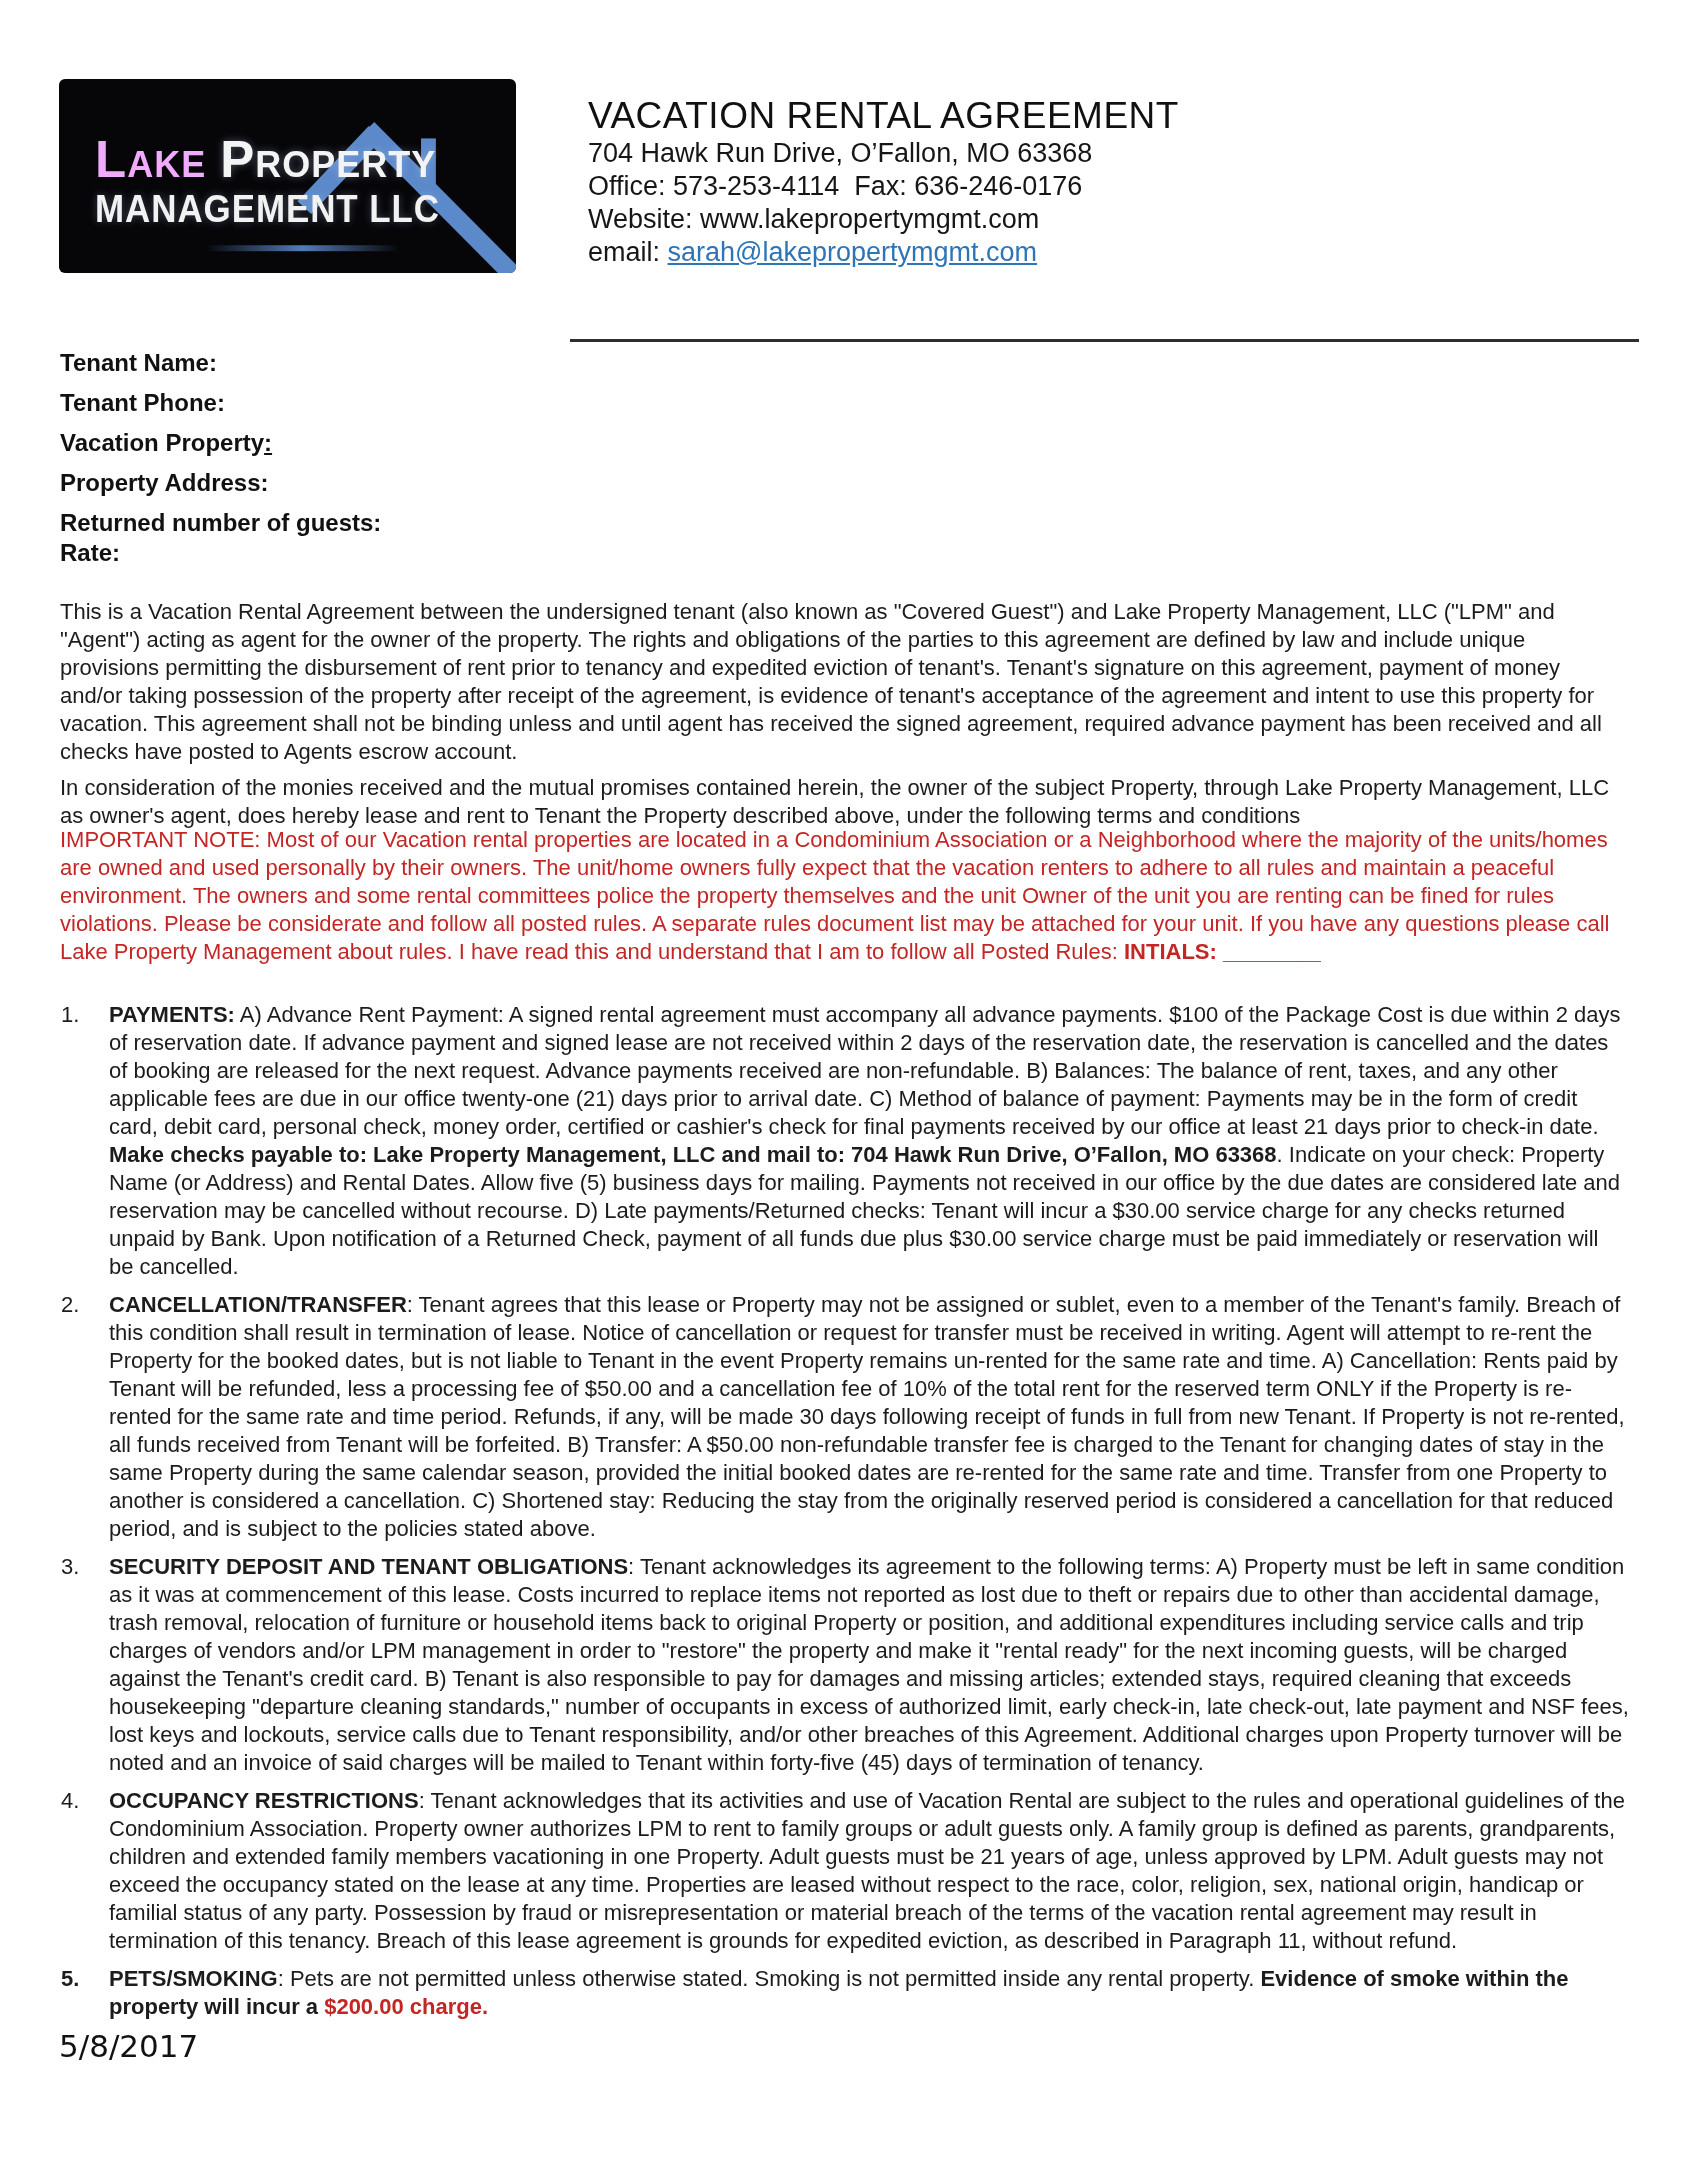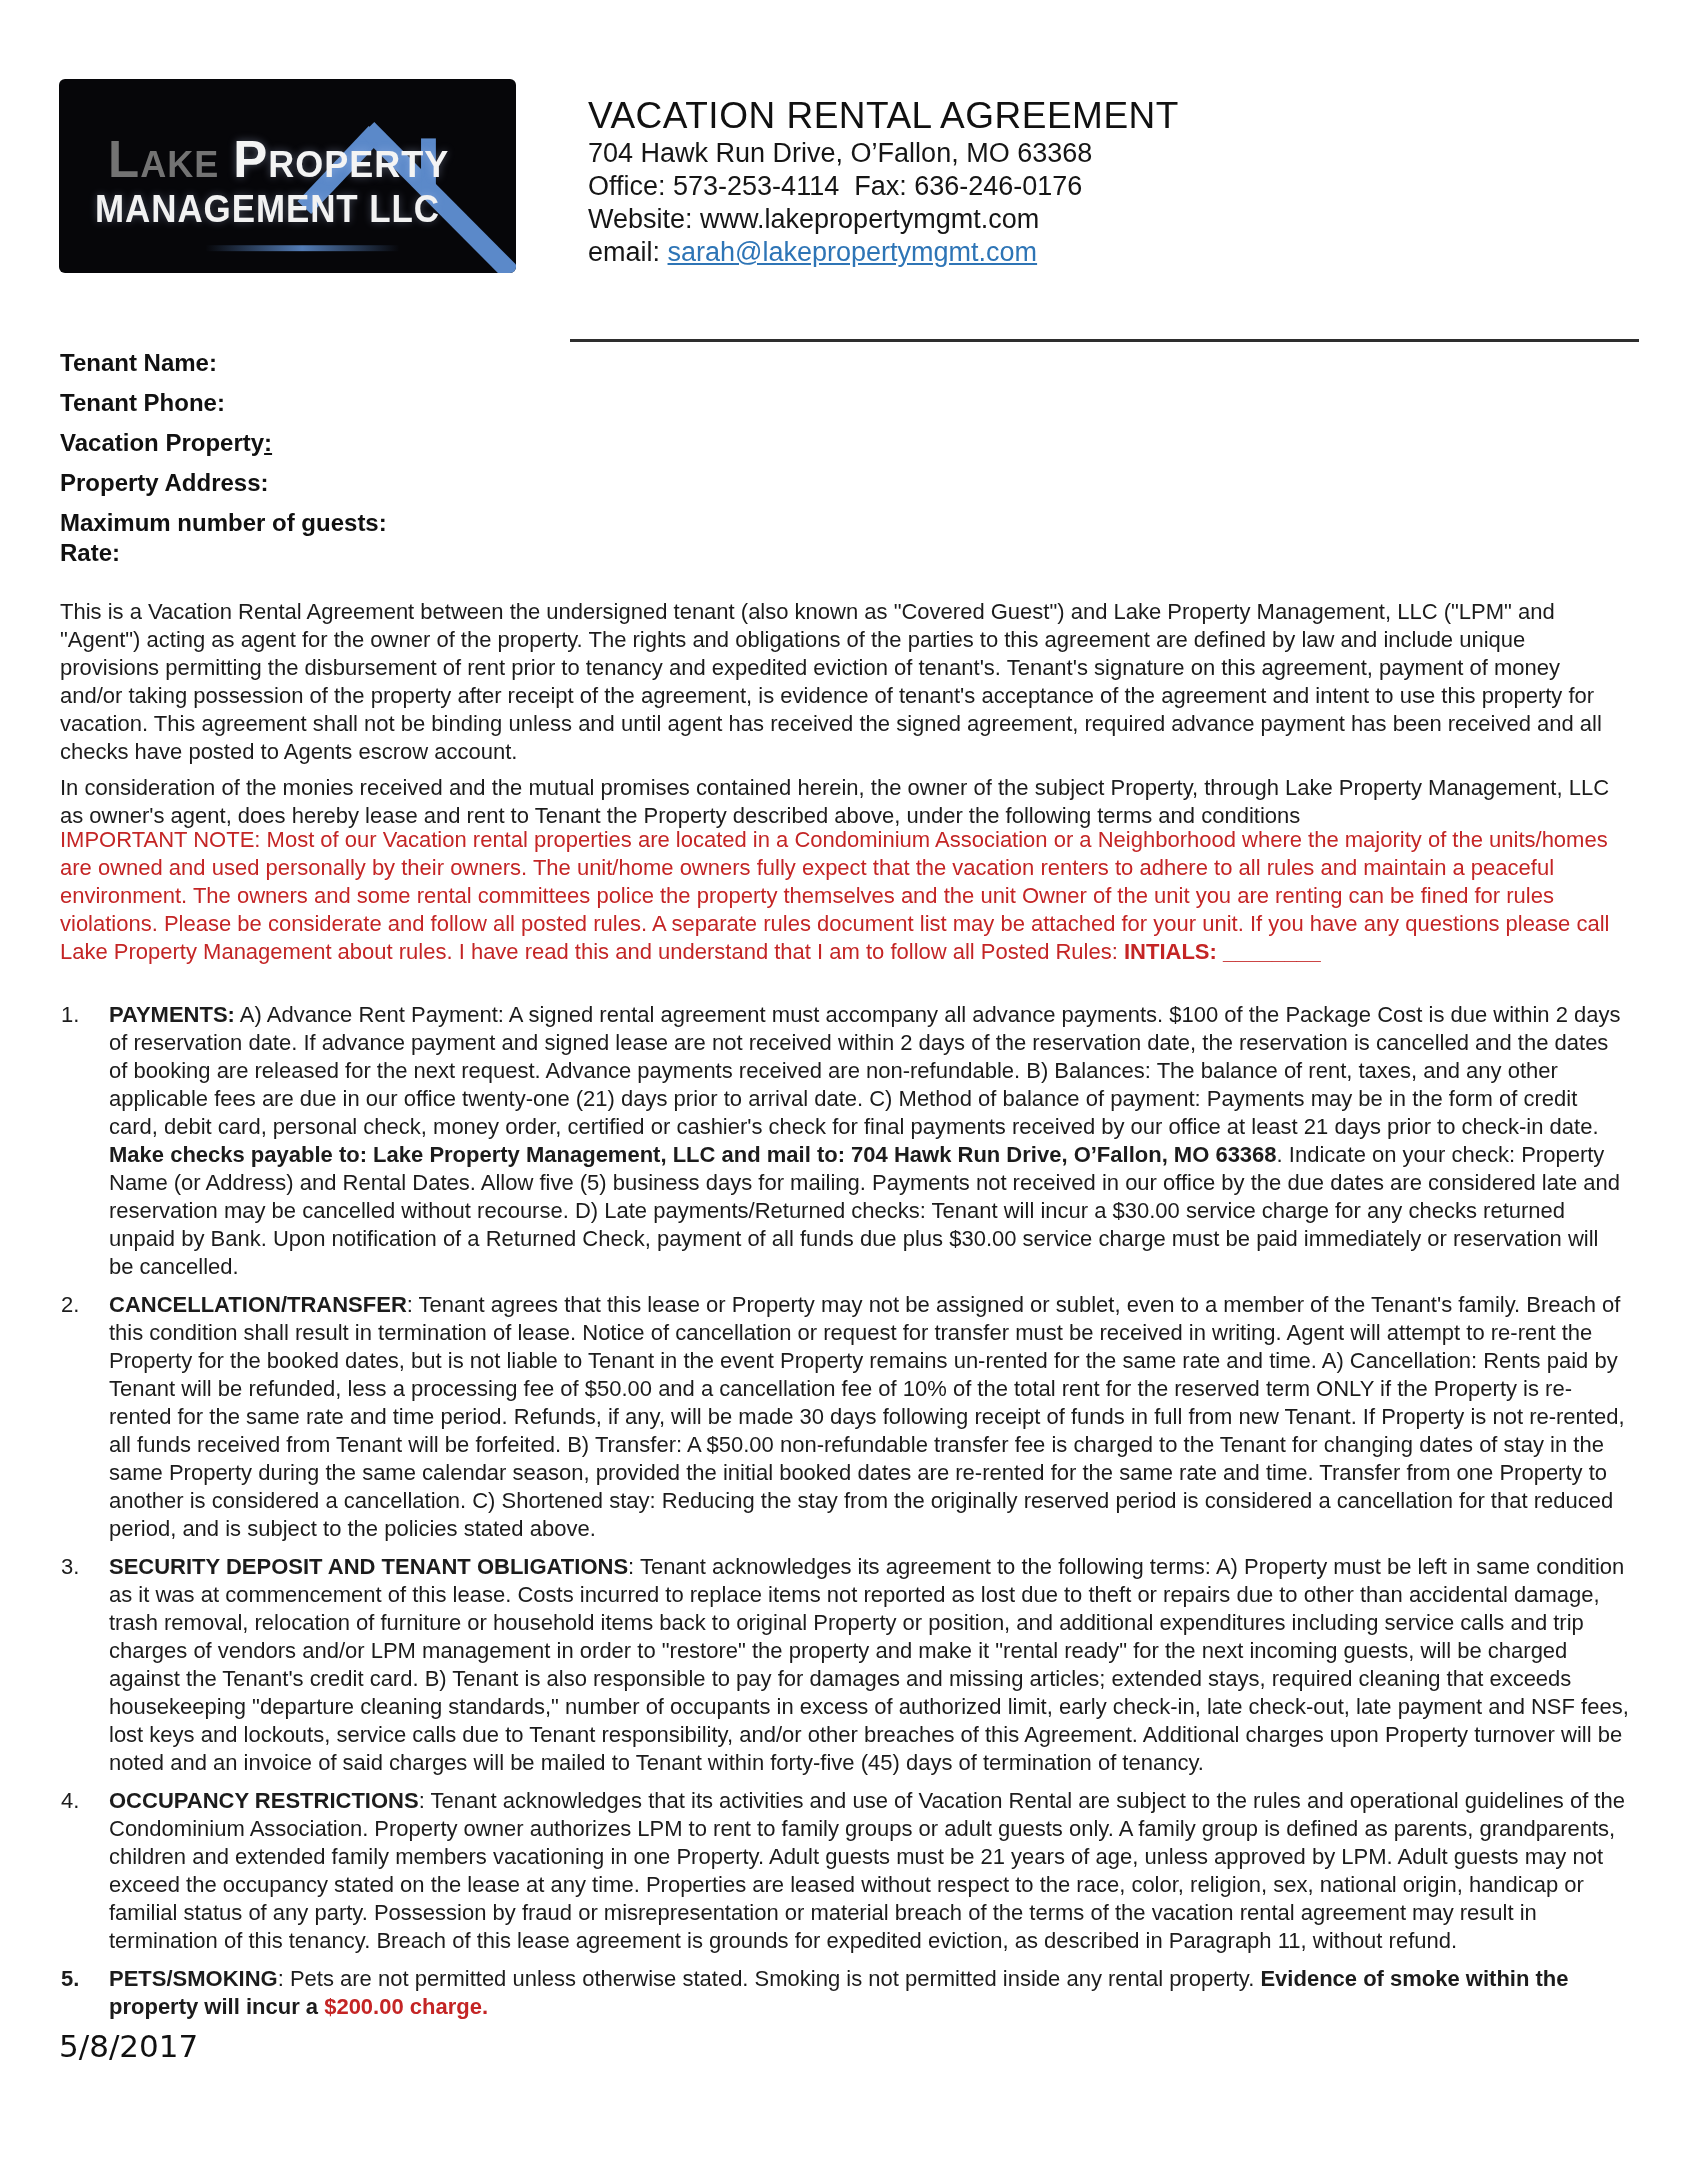--- a/index.html
+++ b/index.html
@@ -8,21 +8,21 @@
     font-family:"Liberation Sans", sans-serif; color:#1c1c1c; overflow:hidden;
   }
 
   
   .logo-box {
     position:absolute; left:59px; top:79px; width:457px; height:194px;
     background:#060609; border-radius:6px; overflow:hidden;
   }
   .logo-box svg { position:absolute; left:0; top:0; width:100%; height:100%; }
   .logo-line1 { position:absolute; left:36px; top:51px; font-variant:small-caps; white-space:nowrap; }
-  .logo-word-lake { font-size:51px; font-weight:600; color:#737373; letter-spacing:1px;margin-left:13px; }
+  .logo-word-lake { font-size:51px; font-weight:600; color:#f0abfc; letter-spacing:1px; }
   .logo-word-property { font-size:51px; font-weight:600; color:#f4f4f4; margin-left:14px; letter-spacing:1px;
     text-shadow:0 0 9px rgba(200,215,255,0.35); }
   .logo-line2 { position:absolute; left:36px; top:109px; font-size:38px; font-weight:600; color:#f2f2f2;
     letter-spacing:1px; transform:scaleX(0.92); transform-origin:left; white-space:nowrap;
     text-shadow:0 0 9px rgba(200,215,255,0.3); }
 
   
   .hdr { position:absolute; left:588px; top:75px; }
   .hdr-title { font-size:37px; color:#111; letter-spacing:0.5px;margin-top:20px; }
   .hdr-line  { font-size:27px; line-height:33px; color:#161616; white-space:pre-wrap; }
@@ -88,21 +88,21 @@
     <div class="hdr-line"><span>email: </span><a class="email-link" href="#">sarah@lakepropertymgmt.com</a></div>
   </div>
 
   <div class="rule"></div>
 
   <div class="fields">
     <div class="frow">Tenant Name:</div>
     <div class="frow">Tenant Phone:</div>
     <div class="frow"><span>Vacation Property</span><span class="u">:</span></div>
     <div class="frow">Property Address:</div>
-    <div class="frow tight">Maximum number of guests:</div>
+    <div class="frow tight">Returned number of guests:</div>
     <div class="frow">Rate:</div>
   </div>
 
   <div class="para1 bodytext">This is a Vacation Rental Agreement between the undersigned tenant (also known as "Covered Guest") and Lake Property Management, LLC ("LPM" and "Agent") acting as agent for the owner of the property. The rights and obligations of the parties to this agreement are defined by law and include unique provisions permitting the disbursement of rent prior to tenancy and expedited eviction of tenant's. Tenant's signature on this agreement, payment of money and/or taking possession of the property after receipt of the agreement, is evidence of tenant's acceptance of the agreement and intent to use this property for vacation. This agreement shall not be binding unless and until agent has received the signed agreement, required advance payment has been received and all checks have posted to Agents escrow account.</div>
   <div class="para2 bodytext">In consideration of the monies received and the mutual promises contained herein, the owner of the subject Property, through Lake Property Management, LLC as owner's agent, does hereby lease and rent to Tenant the Property described above, under the following terms and conditions</div>
 
   <div class="note bodytext">
     <span>IMPORTANT NOTE: Most of our Vacation rental properties are located in a Condominium Association or a Neighborhood where the majority of the units/homes are owned and used personally by their owners. The unit/home owners fully expect that the vacation renters to adhere to all rules and maintain a peaceful environment. The owners and some rental committees police the property themselves and the unit Owner of the unit you are renting can be fined for rules violations. Please be considerate and follow all posted rules. A separate rules document list may be attached for your unit. If you have any questions please call Lake Property Management about rules. I have read this and understand that I am to follow all Posted Rules: </span><span class="b">INTIALS:</span><span class="b"> ________</span>
   </div>
 

